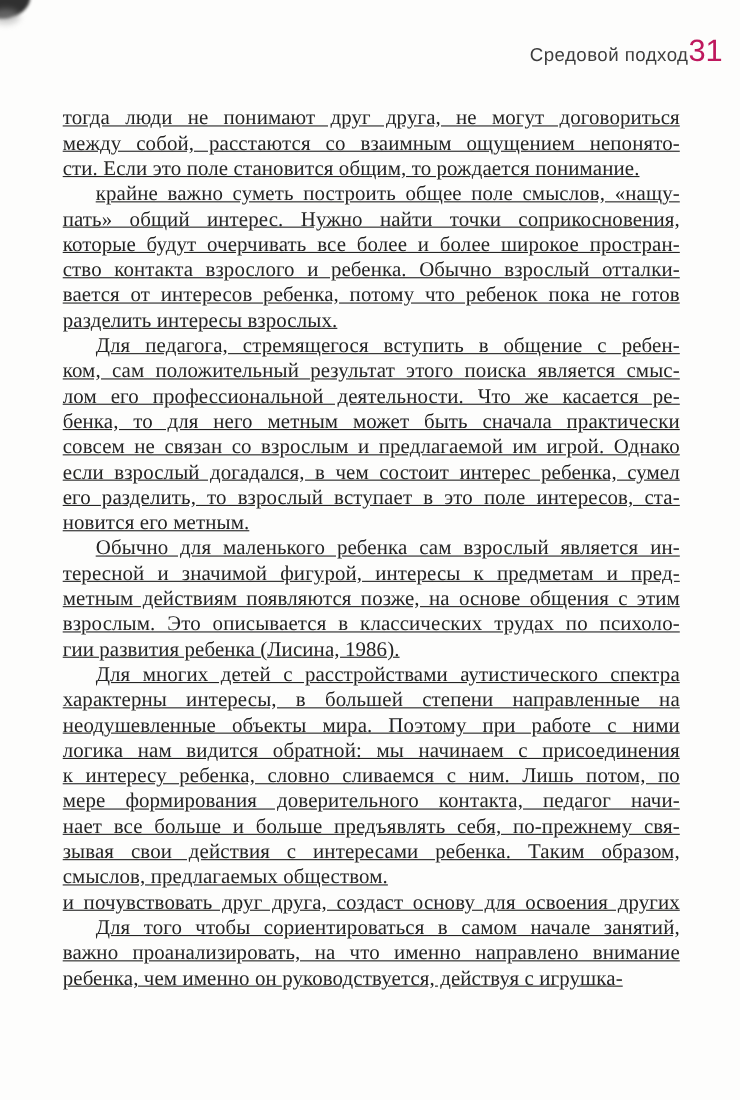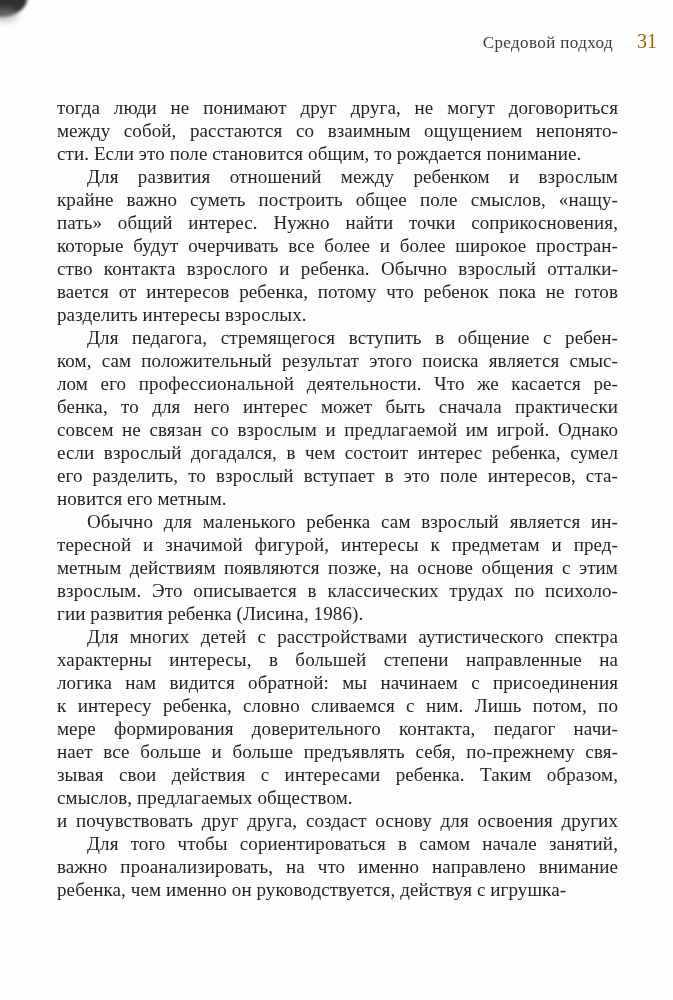--- a/index.html
+++ b/index.html
@@ -38,48 +38,48 @@
     border-radius: 50%;
     filter: blur(3px);
     opacity: 0.5;
   }
   .page-header {
     position: absolute;
     top: 30px;
     right: 16px;
     display: flex;
     align-items: baseline;
-    gap: 24px;
-    font-family: Liberation Serif, serif;
+    font-family: Liberation Sans, sans-serif;
   }
   .running-title {
     font-size: 17px;
     color: #3d3d3d;
     letter-spacing: 0.4px;
   }
   .page-number {
-    font-size: 20px;
+    font-size: 28px;
     font-weight: 400;
-    color: #a16207;
+    color: #be185d;
   }
   .text-block {
     position: absolute;
     left: 57px;
     top: 96px;
     width: 561px;
     font-size: 19px;
     line-height: 23px;
     color: #242424;
     letter-spacing: 0.1px;
   }
   .para { margin: 0; padding: 0; }
   .line {
     text-align: justify;
     text-align-last: justify;
     white-space: normal;
+    text-decoration: underline;
   }
   .line.last {
     text-align-last: left;
   }
   .para.indent .line:first-child {
     text-indent: 30px;
   }
 </style>
 </head>
 <body>
@@ -93,48 +93,48 @@
     <span class="page-number">31</span>
   </header>
 
   <main class="text-block">
       <div class="para">
         <div class="line">тогда люди не понимают друг друга, не могут договориться</div>
         <div class="line">между собой, расстаются со взаимным ощущением непонято-</div>
         <div class="line last">сти. Если это поле становится общим, то рождается понимание.</div>
       </div>
       <div class="para indent">
-        <div class="line">Для развития отношений между ребенком и взрослым</div>
         <div class="line">крайне важно суметь построить общее поле смыслов, «нащу-</div>
         <div class="line">пать» общий интерес. Нужно найти точки соприкосновения,</div>
         <div class="line">которые будут очерчивать все более и более широкое простран-</div>
         <div class="line">ство контакта взрослого и ребенка. Обычно взрослый отталки-</div>
         <div class="line">вается от интересов ребенка, потому что ребенок пока не готов</div>
         <div class="line last">разделить интересы взрослых.</div>
       </div>
       <div class="para indent">
         <div class="line">Для педагога, стремящегося вступить в общение с ребен-</div>
         <div class="line">ком, сам положительный результат этого поиска является смыс-</div>
         <div class="line">лом его профессиональной деятельности. Что же касается ре-</div>
-        <div class="line">бенка, то для него интерес может быть сначала практически</div>
+        <div class="line">бенка, то для него метным может быть сначала практически</div>
         <div class="line">совсем не связан со взрослым и предлагаемой им игрой. Однако</div>
         <div class="line">если взрослый догадался, в чем состоит интерес ребенка, сумел</div>
         <div class="line">его разделить, то взрослый вступает в это поле интересов, ста-</div>
         <div class="line last">новится его метным.</div>
       </div>
       <div class="para indent">
         <div class="line">Обычно для маленького ребенка сам взрослый является ин-</div>
         <div class="line">тересной и значимой фигурой, интересы к предметам и пред-</div>
         <div class="line">метным действиям появляются позже, на основе общения с этим</div>
         <div class="line">взрослым. Это описывается в классических трудах по психоло-</div>
         <div class="line last">гии развития ребенка (Лисина, 1986).</div>
       </div>
       <div class="para indent">
         <div class="line">Для многих детей с расстройствами аутистического спектра</div>
         <div class="line">характерны интересы, в большей степени направленные на</div>
+        <div class="line">неодушевленные объекты мира. Поэтому при работе с ними</div>
         <div class="line">логика нам видится обратной: мы начинаем с присоединения</div>
         <div class="line">к интересу ребенка, словно сливаемся с ним. Лишь потом, по</div>
         <div class="line">мере формирования доверительного контакта, педагог начи-</div>
         <div class="line">нает все больше и больше предъявлять себя, по-прежнему свя-</div>
         <div class="line">зывая свои действия с интересами ребенка. Таким образом,</div>
         <div class="line last">смыслов, предлагаемых обществом.</div>
         <div class="line">и почувствовать друг друга, создаст основу для освоения других</div>
       </div>
       <div class="para indent">
         <div class="line">Для того чтобы сориентироваться в самом начале занятий,</div>

